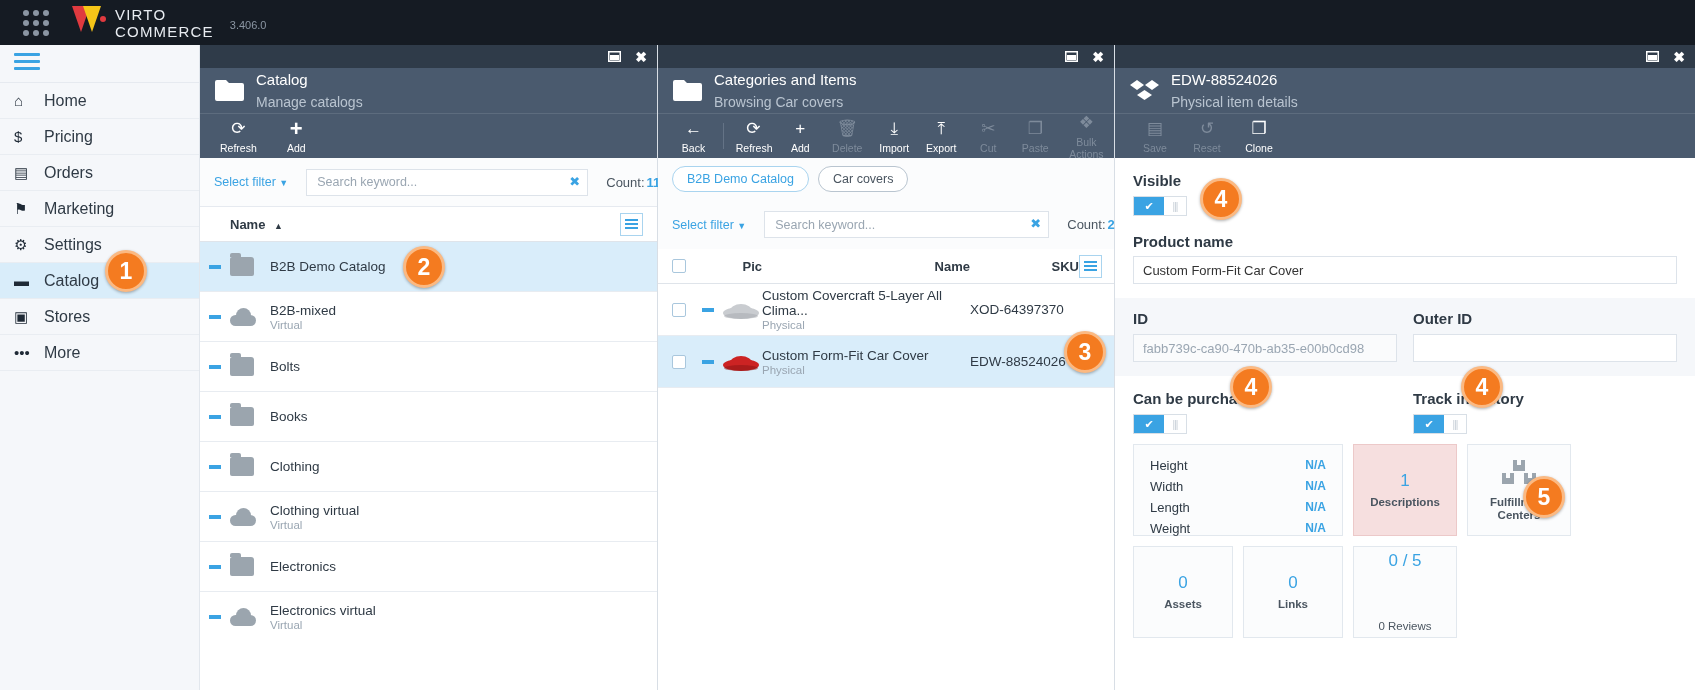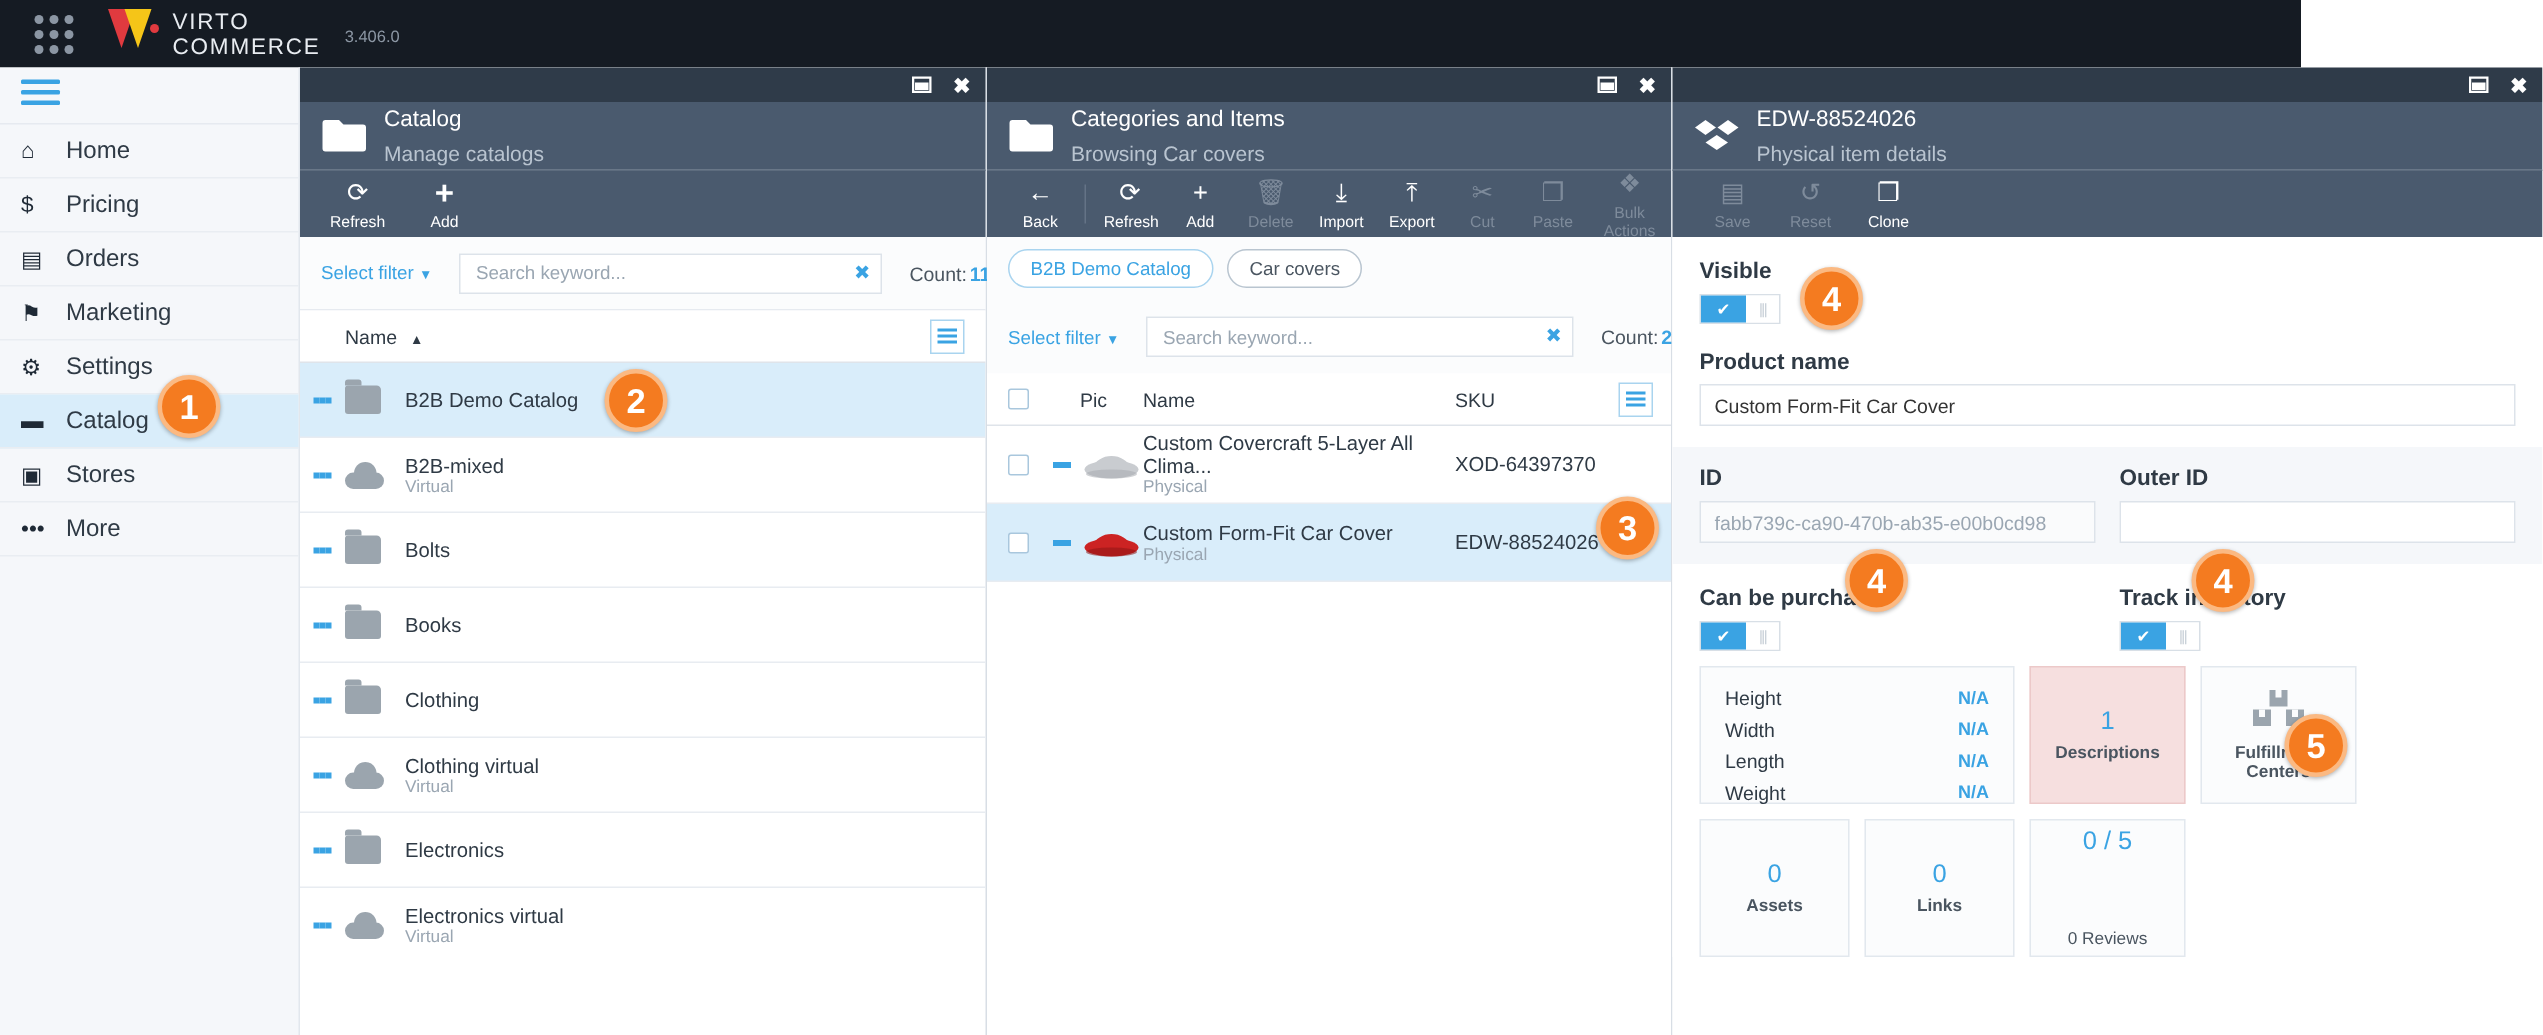--- a/index.html
+++ b/index.html
@@ -7,21 +7,21 @@
   body {
     font-family: "Liberation Sans", sans-serif;
     font-size: 13px;
     color: #2f3a45;
     background:#ffffff;
   }
   .app { position:relative; width:1695px; height:690px; }
 
   
   .topbar {
-    position:absolute; left:0; top:0; width:1534px; height:45px;
+    position:absolute; left:0; top:0; width:1695px; height:45px;
     background:#151b23;
     display:flex; align-items:center;
   }
   .grid-icon { width:44px; display:flex; justify-content:center; margin-left:14px; }
   .grid-icon .dots { display:grid; grid-template-columns:repeat(3,6px); grid-gap:4px; }
   .grid-icon .dots i { width:6px; height:6px; border-radius:50%; background:#8b96a3; display:block; }
   .brand-logo { margin-left:14px; display:flex; align-items:flex-start; }
   .vlogo { position:relative; width:34px; height:30px; }
   .vlogo .v1 { position:absolute; left:0; top:0; width:0; height:0;
       border-left:9px solid transparent; border-right:9px solid transparent; border-top:26px solid #e03a3f; transform:skewX(0deg);}
@@ -71,21 +71,21 @@
     height:27px; border:1px solid #dde3ea; background:#fff; padding:0 26px 0 10px;
     font-family:inherit; font-size:12.5px; color:#333; outline:none;
   }
   .searchbox input::placeholder { color:#9aa6b2; }
   .clear-x { position:absolute; right:8px; top:5px; color:#3aa3e3; font-size:13px; cursor:pointer; }
   .countlbl { margin-left:18px; font-size:13px; color:#4a5560; white-space:nowrap;}
   .countlbl b { color:#3aa3e3; font-weight:700; margin-left:2px;}
 
   
   .thead { height:35px; display:flex; align-items:center; border-bottom:1px solid #dfe4ea; background:#fff; }
-  .th { font-size:13px; font-weight:normal; color:#2f3a45; }
+  .th { font-size:13px; font-weight:bold; color:#2f3a45;text-align:right; }
   .sortarrow { color:#2f3a45; font-size:9px; margin-left:5px; }
   .menu-sq { width:23px; height:23px; border:1px solid #a9d4ef; background:#fff; display:flex; flex-direction:column;
              align-items:center; justify-content:center; cursor:pointer; }
   .menu-sq i { width:13px; height:2px; background:#3aa3e3; margin:1px 0; display:block;}
   .row { display:flex; align-items:center; border-bottom:1px solid #e8ecf1; cursor:pointer; }
   .row.sel { background:#d9edfa; }
   .row .drag { width:30px; display:flex; justify-content:center; }
   .drag i { display:block; width:4px; height:4px; background:#3aa3e3; margin:1.5px 0;}
   .folder-ic { width:24px; height:19px; background:#9ba5ae; border-radius:2px 3px 2px 2px; position:relative; }
   .folder-ic:before { content:''; position:absolute; left:0; top:-4px; width:11px; height:4px; background:#9ba5ae; border-radius:2px 2px 0 0;}

